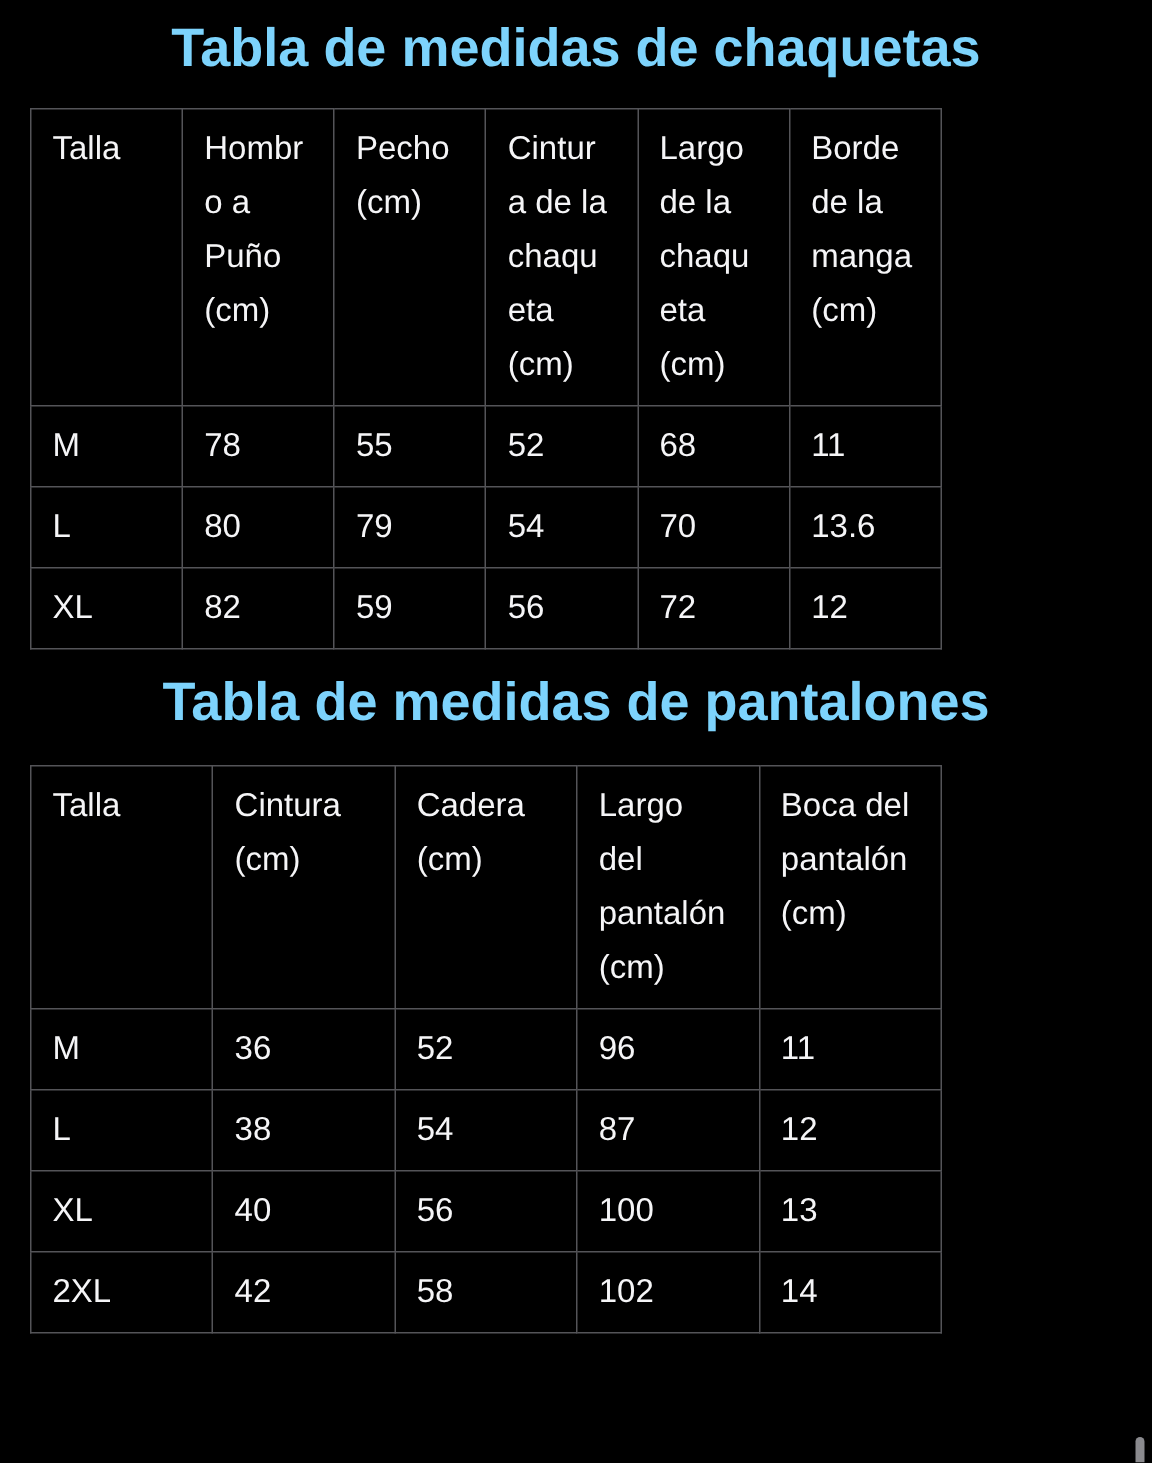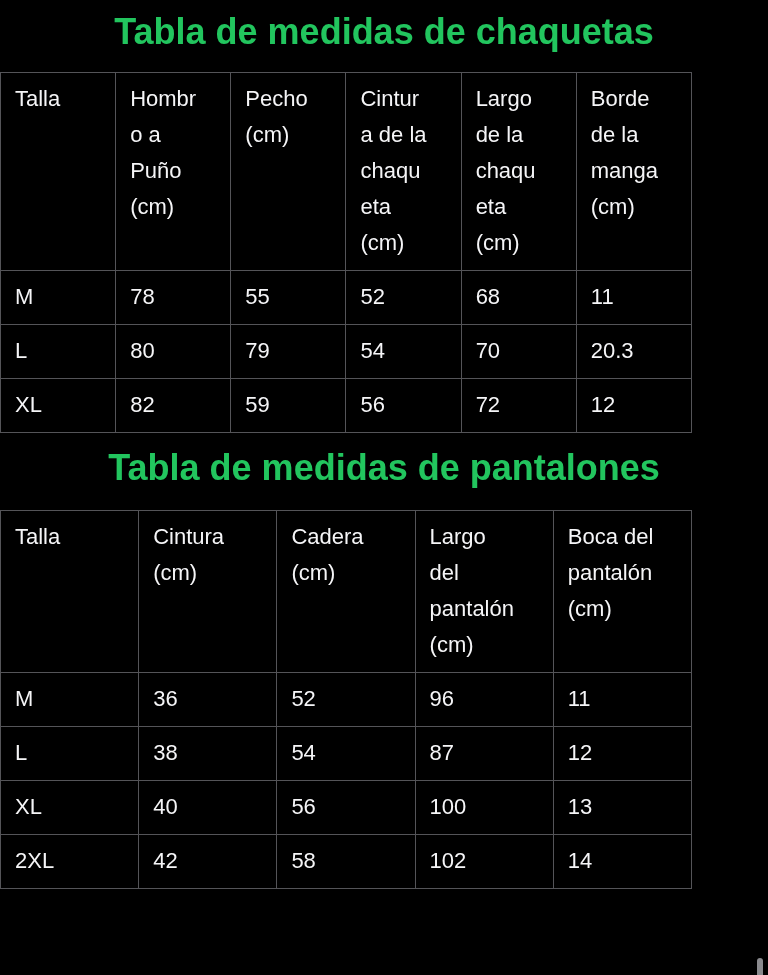--- a/index.html
+++ b/index.html
@@ -11,39 +11,40 @@
     position: relative;
     width: 768px;
     height: 975px;
     background: #000000;
     overflow: hidden;
     font-family: "Liberation Sans", "DejaVu Sans", sans-serif;
   }
   h1.table-title {
     margin: 0;
     padding: 0;
-    color: #22c55e;
+    color: #7dd3fc;
     font-size: 36px;
     line-height: 44px;
     font-weight: 700;
     text-align: center;
     letter-spacing: 0;
   }
   h1.table-title.first {
     margin-top: 10px;
     margin-bottom: 18px;
   }
   h1.table-title.second {
     margin-top: 13px;
     margin-bottom: 20px;
   }
   table.size-table {
     border-collapse: collapse;
     table-layout: fixed;
-    width: 692px;
+    margin-left: 20px;
+    width: 608px;
     background: #000000;
   }
   table.size-table th,
   table.size-table td {
     border: 1.5px solid #545458;
     color: #f5f5f7;
     font-size: 22px;
     font-weight: 400;
     line-height: 36px;
     text-align: left;
@@ -106,21 +107,21 @@
           <td>52</td>
           <td>68</td>
           <td>11</td>
         </tr>
         <tr>
           <td>L</td>
           <td>80</td>
           <td>79</td>
           <td>54</td>
           <td>70</td>
-          <td>20.3</td>
+          <td>13.6</td>
         </tr>
         <tr>
           <td>XL</td>
           <td>82</td>
           <td>59</td>
           <td>56</td>
           <td>72</td>
           <td>12</td>
         </tr>
       </tbody>

